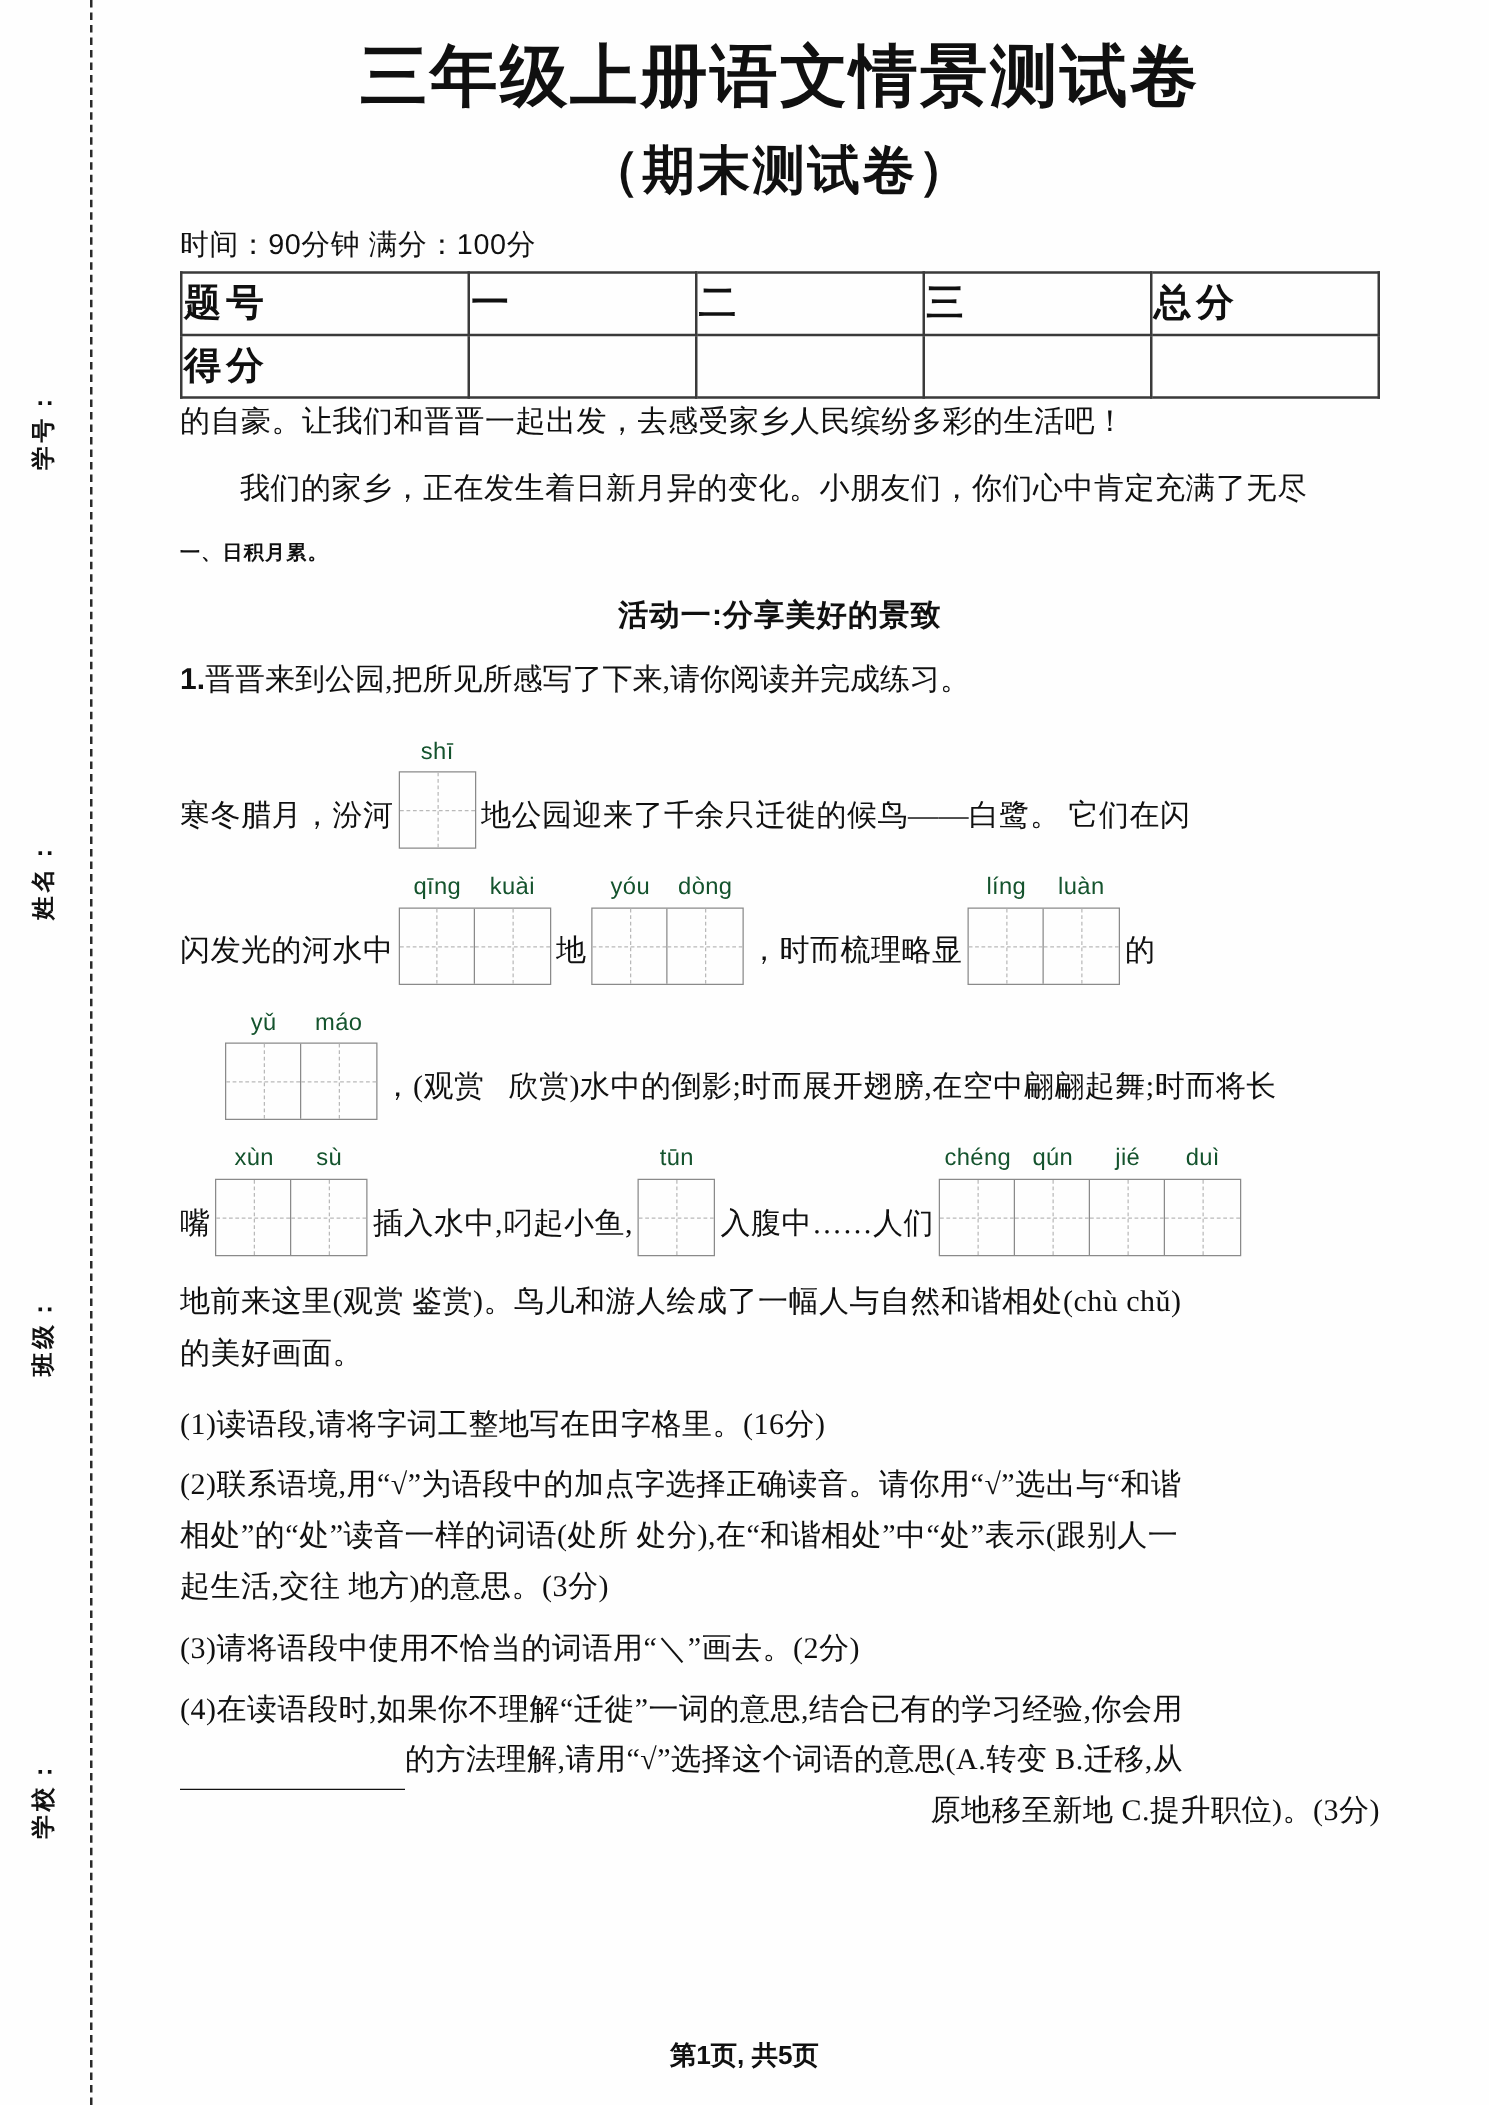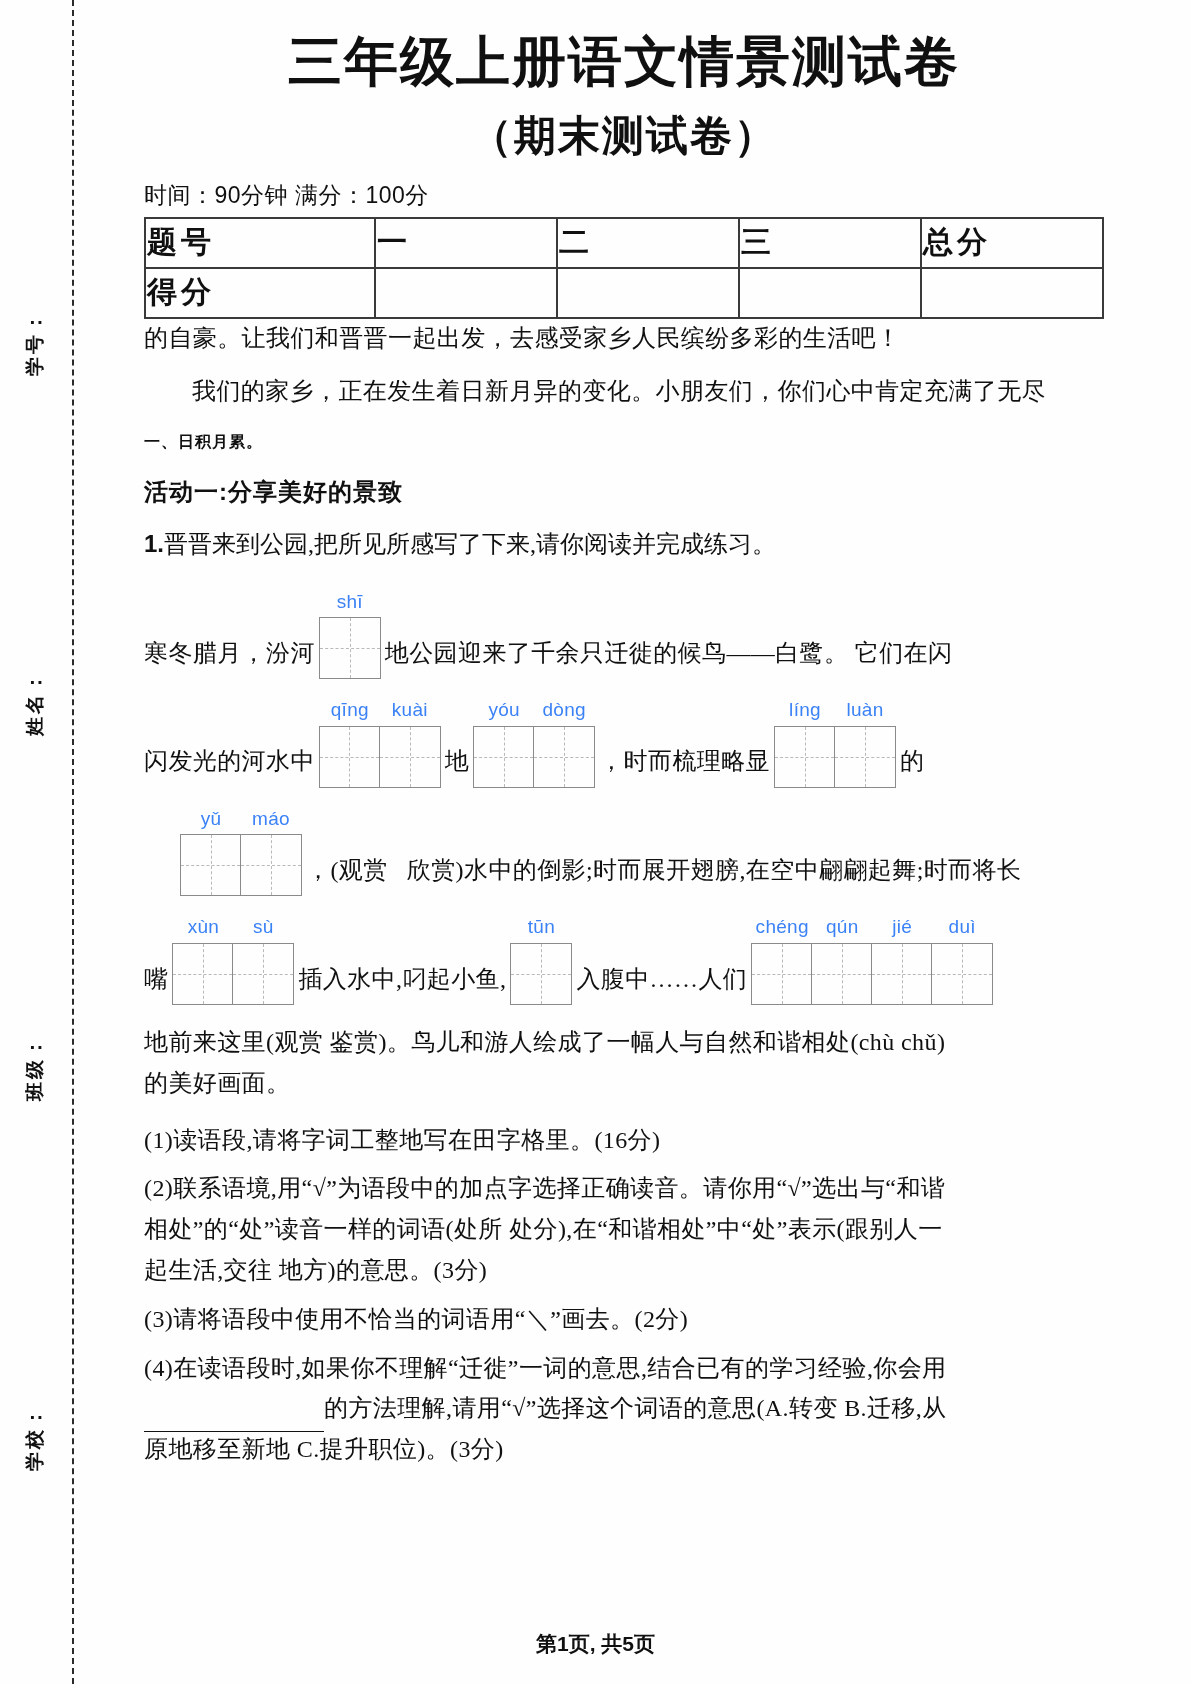--- a/index.html
+++ b/index.html
@@ -110,20 +110,21 @@
   }
   .para.indent { text-indent: 48px; }
   .sec-head {
     font-size: 16px;
     font-weight: 700;
     margin: 18px 0 23px 0;
     font-family: Liberation Serif, serif;
     letter-spacing: 1px;
   }
   .activity {
+    text-align: center;
     font-family: "Liberation Sans", sans-serif;
     font-weight: 700;
     font-size: 24px;
     letter-spacing: 1px;
     margin: 14px 0 14px 0;
   }
   .q-num {
     font-size: 24px;
     line-height: 1.8;
     margin: 8px 0 2px 0;
@@ -146,21 +147,21 @@
     flex-direction: column;
     align-items: center;
     margin: 0 4px;
   }
   .pinyin-row {
     display: flex;
     font-family: "Liberation Sans", sans-serif;
     font-size: 19px;
     letter-spacing: 0.3px;
     margin-bottom: 3px;
-    color: #3b82f6;
+    color: #14532d;
   }
   .pinyin-row span {
     width: 60px;
     text-align: center;
   }
   .grid {
     display: flex;
     border: 1px solid #8a8a8a;
   }
   .cellbox {
@@ -364,19 +365,19 @@
 
     <p class="para" style="margin-top:10px;">(1)读语段,请将字词工整地写在田字格里。(16分)</p>
     <p class="para" style="margin-top:2px;">(2)联系语境,用“√”为语段中的加点字选择正确读音。请你用“√”选出与“和谐</p>
     <p class="para" style="margin-top:-6px;">相处”的“处”读音一样的词语(处所    处分),在“和谐相处”中“处”表示(跟别人一</p>
     <p class="para" style="margin-top:-6px;">起生活,交往    地方)的意思。(3分)</p>
     <p class="para" style="margin-top:2px;">(3)请将语段中使用不恰当的词语用“＼”画去。(2分)</p>
     <p class="para" style="margin-top:2px;">(4)在读语段时,如果你不理解“迁徙”一词的意思,结合已有的学习经验,你会用</p>
     <p class="para" style="margin-top:-6px;">
       <span class="blank-line"></span><span>的方法理解,请用“√”选择这个词语的意思(A.转变   B.迁移,从</span>
     </p>
-    <p class="para" style="margin-top:-6px;">原地移至新地   C.提升职位)。(3分)</p>
+    <p class="para" style="margin-top:-6px;text-align:right;">原地移至新地   C.提升职位)。(3分)</p>
 
   </div>
 
   <div class="footer">第1页, 共5页</div>
 
 </div>
 
 </body></html>

